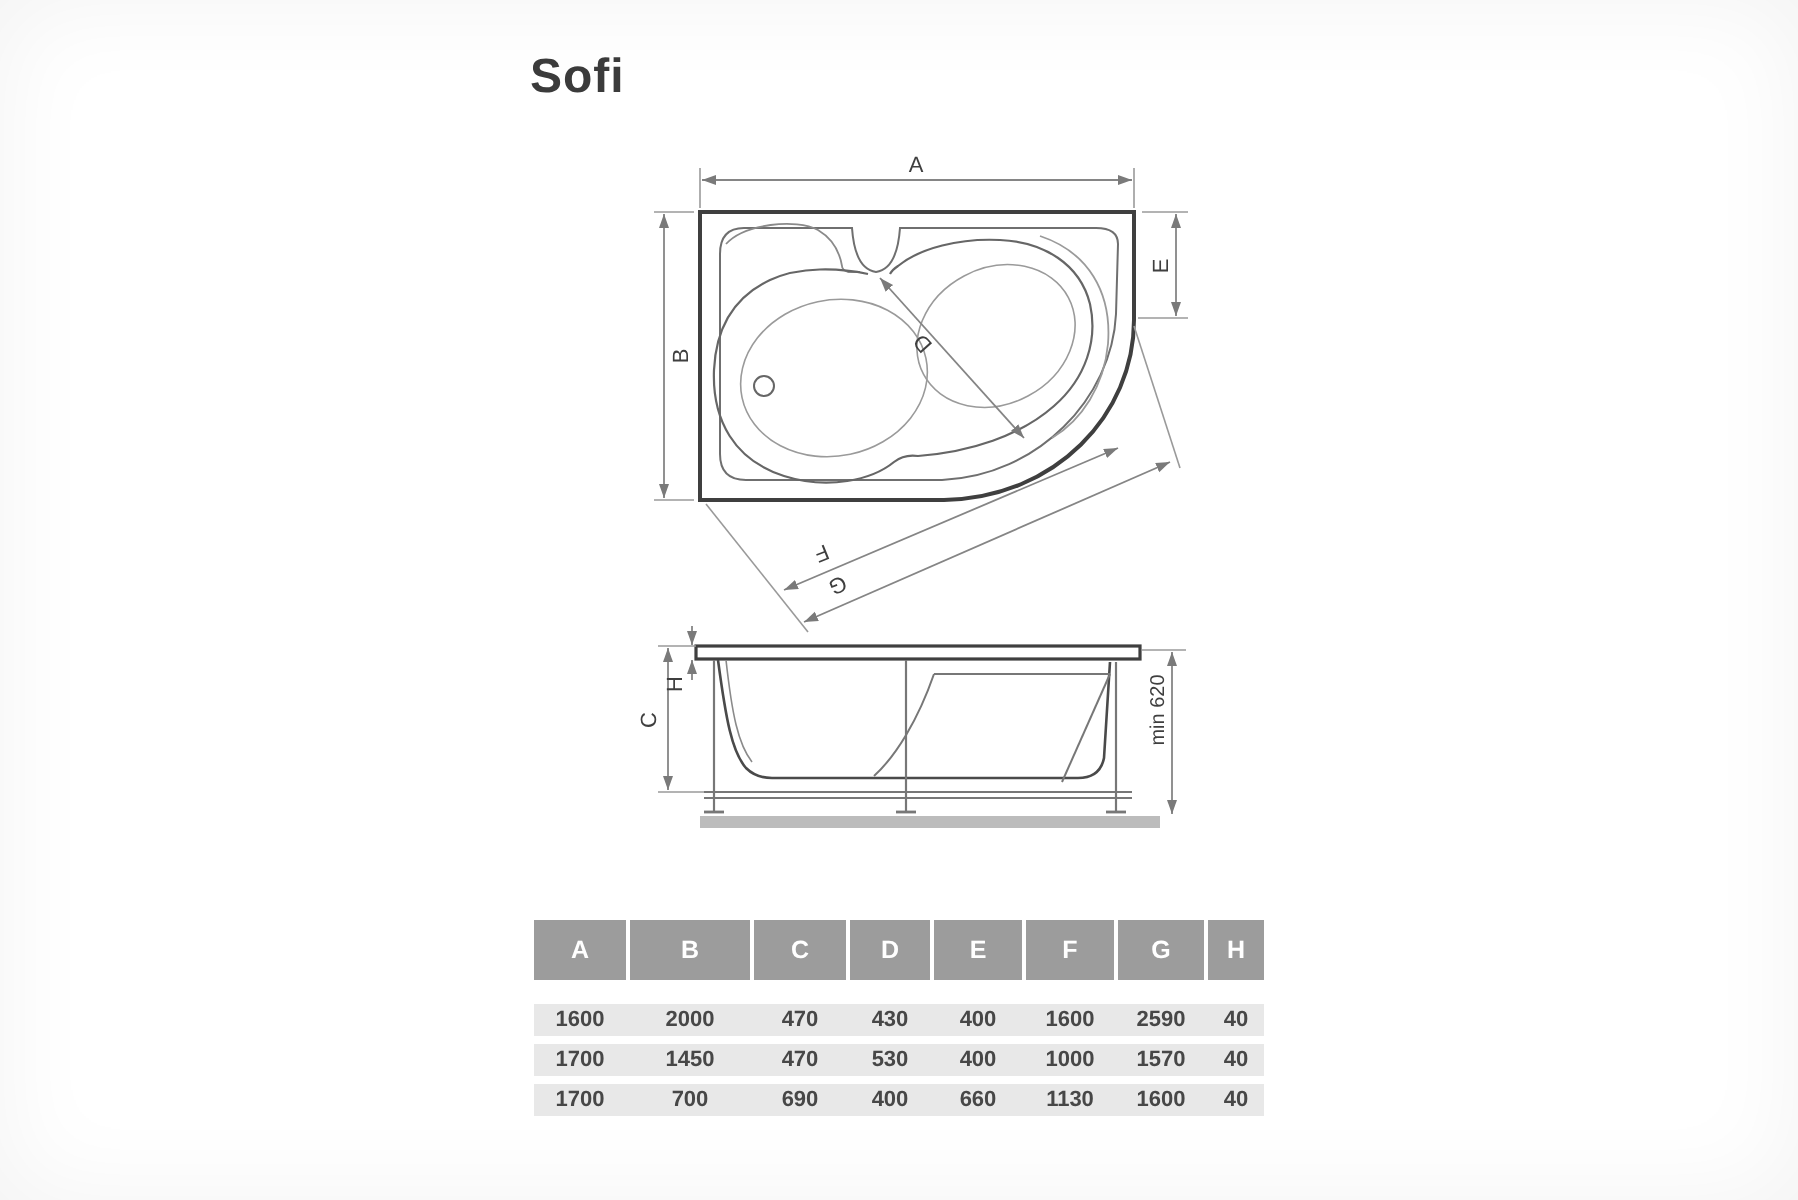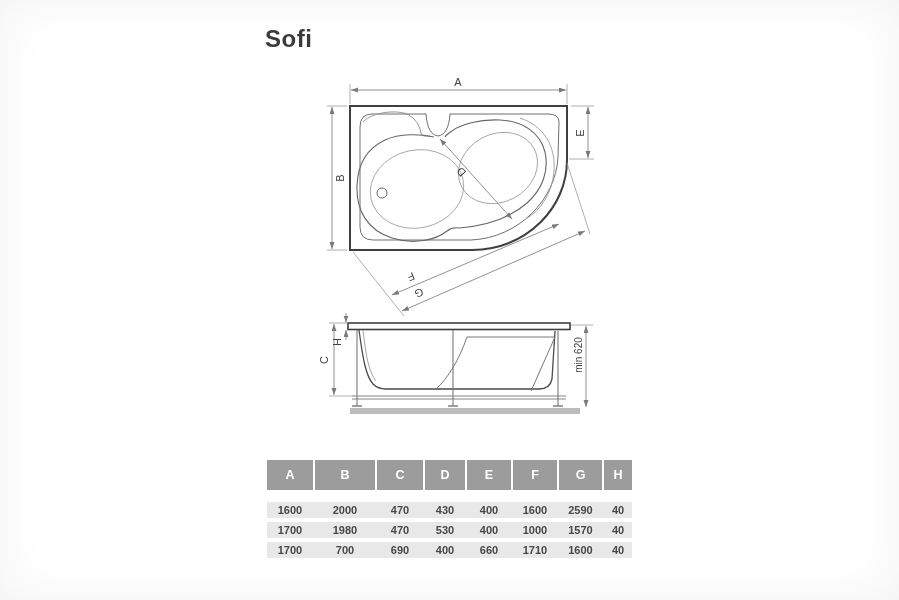--- a/index.html
+++ b/index.html
@@ -153,34 +153,34 @@
       <div class="c">470</div>
       <div class="c">430</div>
       <div class="c">400</div>
       <div class="c">1600</div>
       <div class="c">2590</div>
       <div class="c">40</div>
     </div>
 
     <div class="t-row">
       <div class="c">1700</div>
-      <div class="c">1980</div>
+      <div class="c">1450</div>
       <div class="c">470</div>
       <div class="c">530</div>
       <div class="c">400</div>
       <div class="c">1000</div>
       <div class="c">1570</div>
       <div class="c">40</div>
     </div>
 
     <div class="t-row">
       <div class="c">1700</div>
       <div class="c">700</div>
       <div class="c">690</div>
       <div class="c">400</div>
       <div class="c">660</div>
-      <div class="c">1710</div>
+      <div class="c">1130</div>
       <div class="c">1600</div>
       <div class="c">40</div>
     </div>
   </div>
 
 </div>
 
 </body></html>

